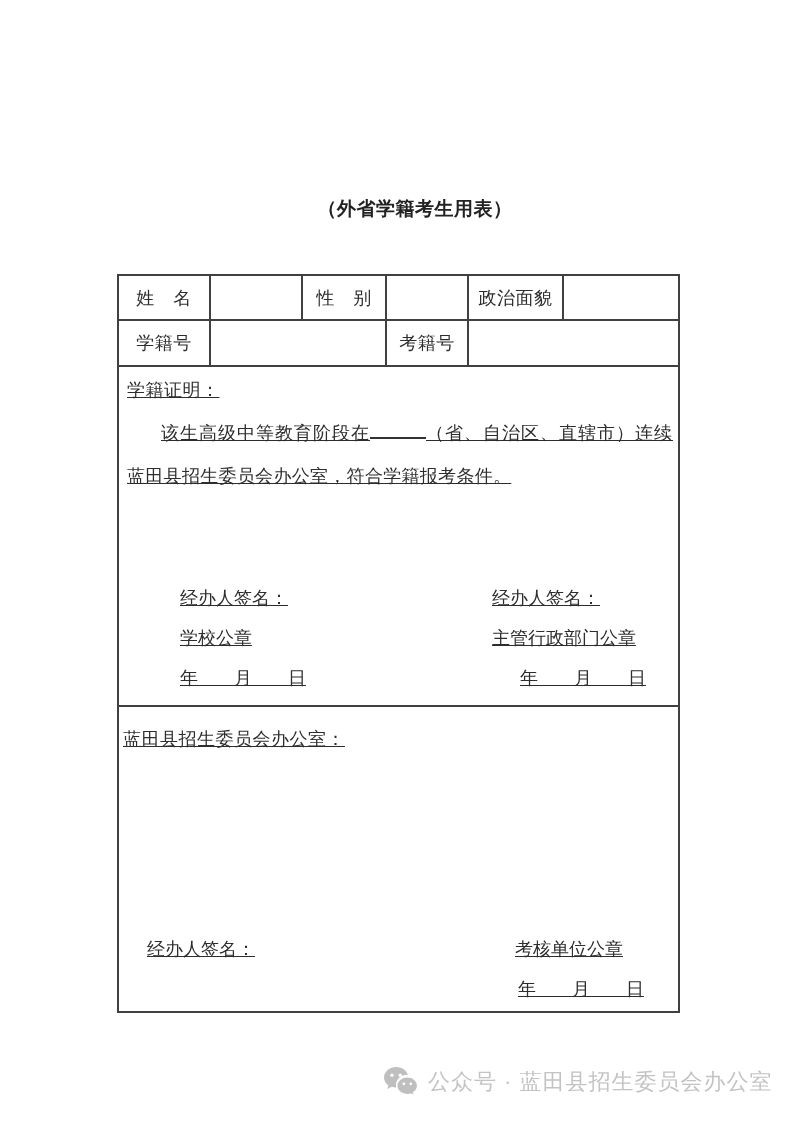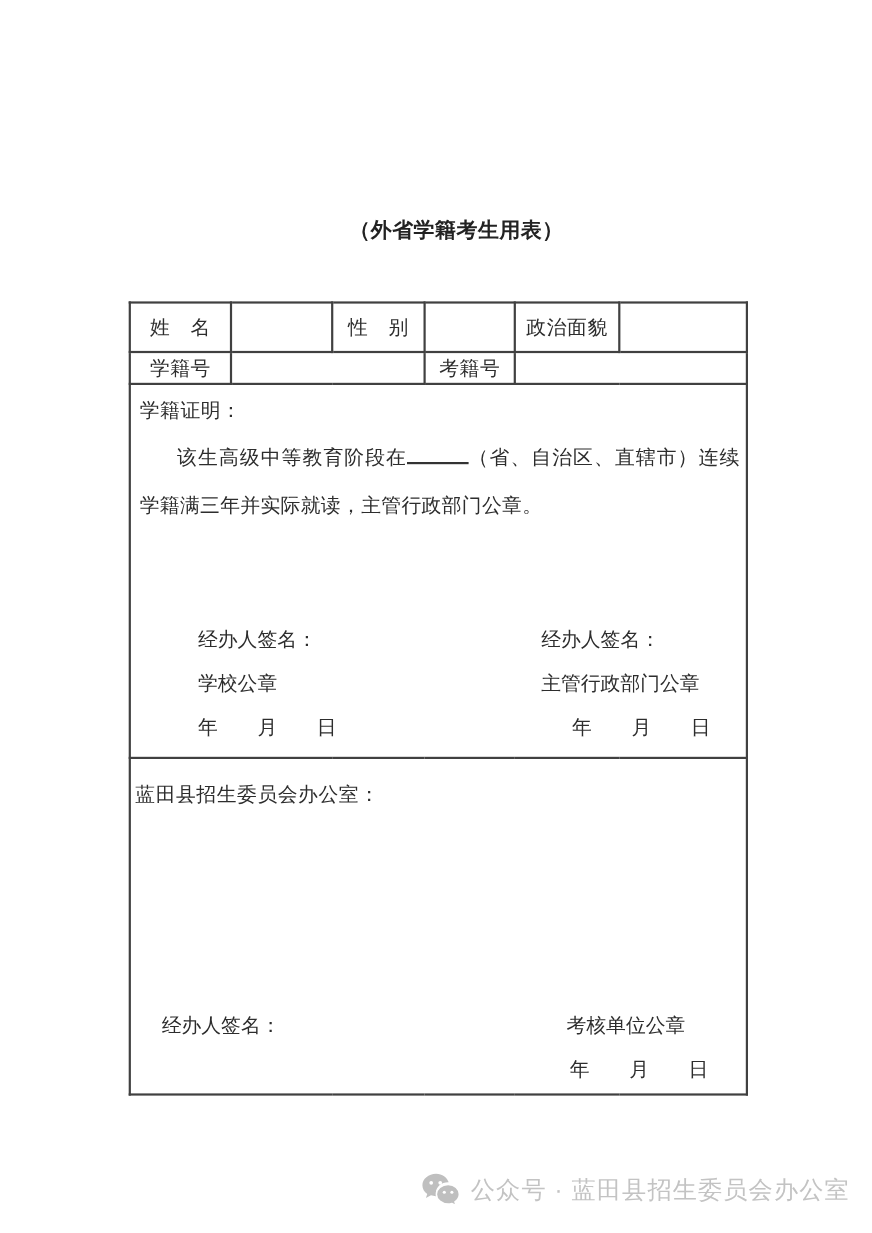--- a/index.html
+++ b/index.html
@@ -40,21 +40,21 @@
     margin-top: 40px;
   }
   .form-table td {
     border: 2px solid #404040;
     font-size: 18px;
     color: #2d2d2d;
     padding: 0;
     vertical-align: middle;
   }
   .label-cell { text-align: center; letter-spacing: 0.5px; }
-  .big-cell { vertical-align: top; }
+  .big-cell { vertical-align: top; text-decoration: underline; }
   .cell-inner { padding: 10px 8px 0 8px; }
   .cell-inner-assess { padding: 10px 8px 0 4px; }
   .cert-label, .assess-label { line-height: 26px; letter-spacing: 0.5px; }
   .cert-line1 { margin-top: 16px; line-height: 26px; letter-spacing: 1px; white-space: nowrap; }
   .cert-line2 { margin-top: 17px; line-height: 26px; letter-spacing: 0.3px; }
   .fill-blank {
     display: inline-block;
     width: 56px;
     height: 1em;
     border-bottom: 2px solid #333333;
@@ -99,32 +99,32 @@
     </colgroup>
     <tbody>
         <tr style="height:45px">
       <td class="label-cell">姓　名</td>
       <td></td>
       <td class="label-cell">性　别</td>
       <td></td>
       <td class="label-cell">政治面貌</td>
       <td></td>
     </tr>
-    <tr style="height:29px">
+    <tr style="height:46px">
       <td class="label-cell">学籍号</td>
       <td colspan="2"></td>
       <td class="label-cell">考籍号</td>
       <td colspan="2"></td>
     </tr>
     <tr style="height:336px">
       <td colspan="6" class="big-cell">
         <div class="cell-inner">
           <div class="cert-label">学籍证明：</div>
           <div class="cert-line1"><span style="display:inline-block;width:34px"></span><span>该生高级中等教育阶段在</span><span class="fill-blank"></span><span>（省、自治区、直辖市）连续</span></div>
-          <div class="cert-line2">学籍满三年并实际就读，主管行政部门公章。</div>
+          <div class="cert-line2">蓝田县招生委员会办公室，符合学籍报考条件。</div>
           <div class="sig-grid">
             <div class="sig-col sig-col-left">
               <div>经办人签名：</div>
               <div>学校公章</div>
               <div>年　　月　　日</div>
             </div>
             <div class="sig-col">
               <div>经办人签名：</div>
               <div>主管行政部门公章</div>
               <div class="sig-date-indent">年　　月　　日</div>

